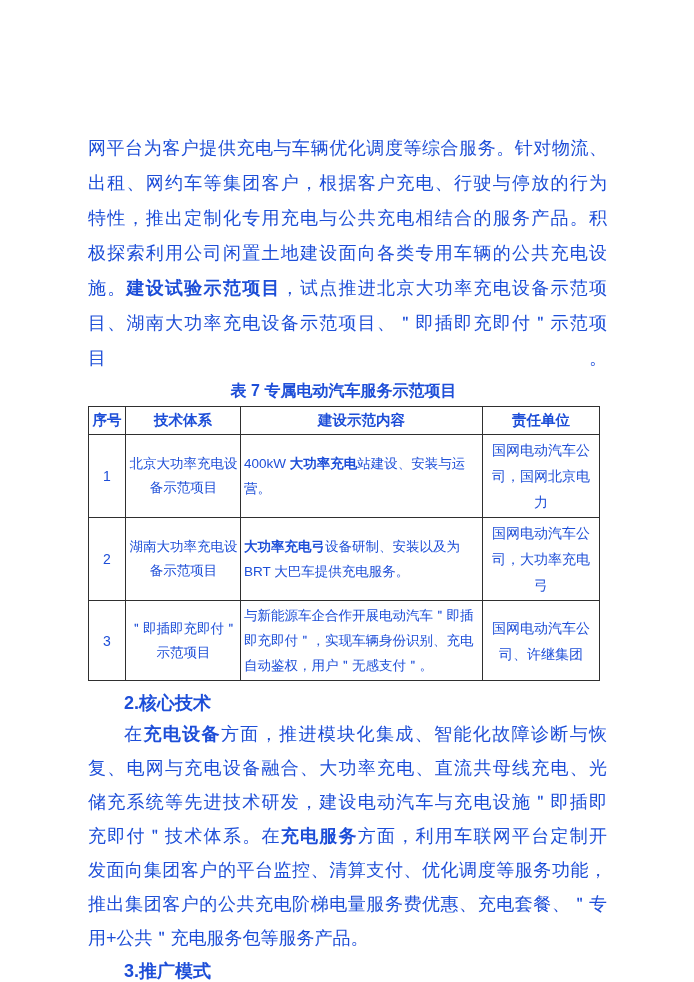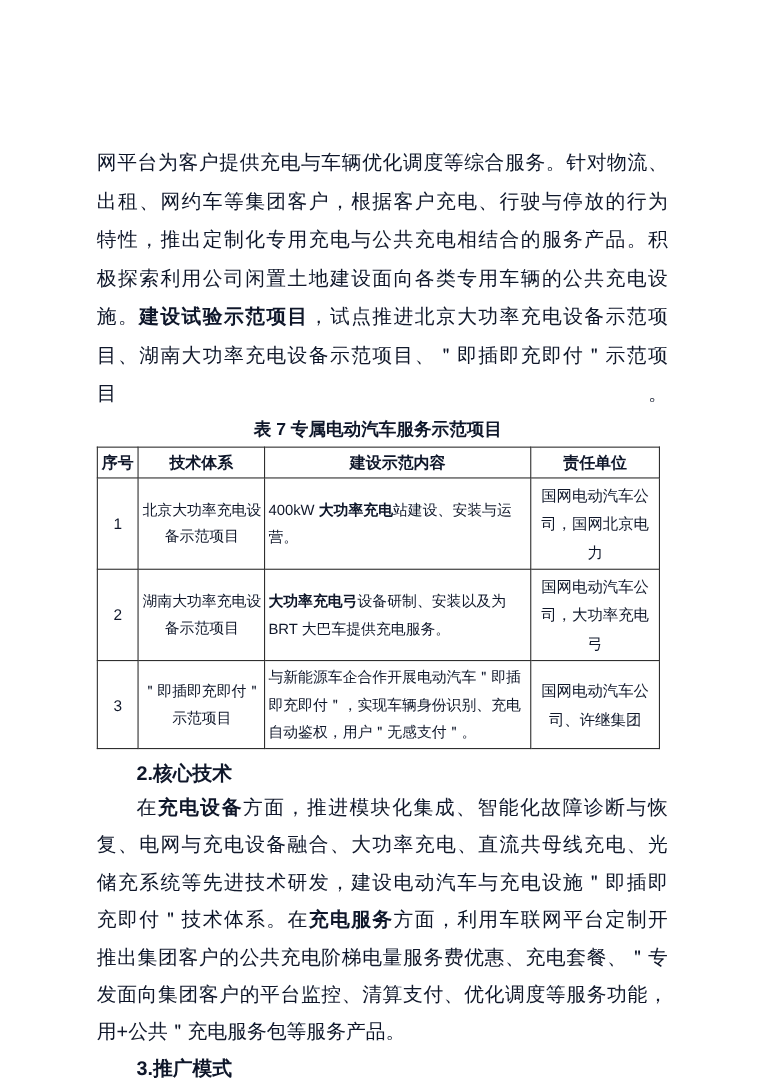--- a/index.html
+++ b/index.html
@@ -1,21 +1,21 @@
 <!DOCTYPE html>
 <html><head>
 <meta charset="utf-8">
 <style>
   html,body { margin:0; padding:0; background:#ffffff; }
   .page {
     position:relative;
     width:694px; height:982px;
     background:#ffffff;
     font-family:"Liberation Sans", sans-serif;
-    color:#0f172a;
+    color:#1d4ed8;
     overflow:hidden;
   }
   .content { position:absolute; left:88px; top:131px; width:519px; }
 
   .para { font-size:18px; line-height:35px; }
   .para2 { line-height:34px; }
   .ln { width:100%; }
   .j { text-align:justify; text-align-last:justify; }
   .indent { padding-left:36px; box-sizing:border-box; }
   b { font-weight:bold; }
@@ -104,21 +104,21 @@
     </tbody>
       </table>
 
     <div class="heading h2">2.核心技术</div>
 
     <div class="para para2">
       <div class="ln j indent"><span>在</span><b>充电设备</b><span>方面，推进模块化集成、智能化故障诊断与恢</span></div>
       <div class="ln j"><span>复、电网与充电设备融合、大功率充电、直流共母线充电、光</span></div>
       <div class="ln j"><span>储充系统等先进技术研发，建设电动汽车与充电设施＂即插即</span></div>
       <div class="ln j"><span>充即付＂技术体系。在</span><b>充电服务</b><span>方面，利用车联网平台定制开</span></div>
+      <div class="ln j"><span>发面向集团客户的平台监控、清算支付、优化调度等服务功能，</span></div>
       <div class="ln j"><span>推出集团客户的公共充电阶梯电量服务费优惠、充电套餐、＂专</span></div>
-      <div class="ln j"><span>发面向集团客户的平台监控、清算支付、优化调度等服务功能，</span></div>
       <div class="ln"><span>用+公共＂充电服务包等服务产品。</span></div>
     </div>
 
     <div class="heading h3">3.推广模式</div>
 
   </div>
 </div>
 
 </body></html>

